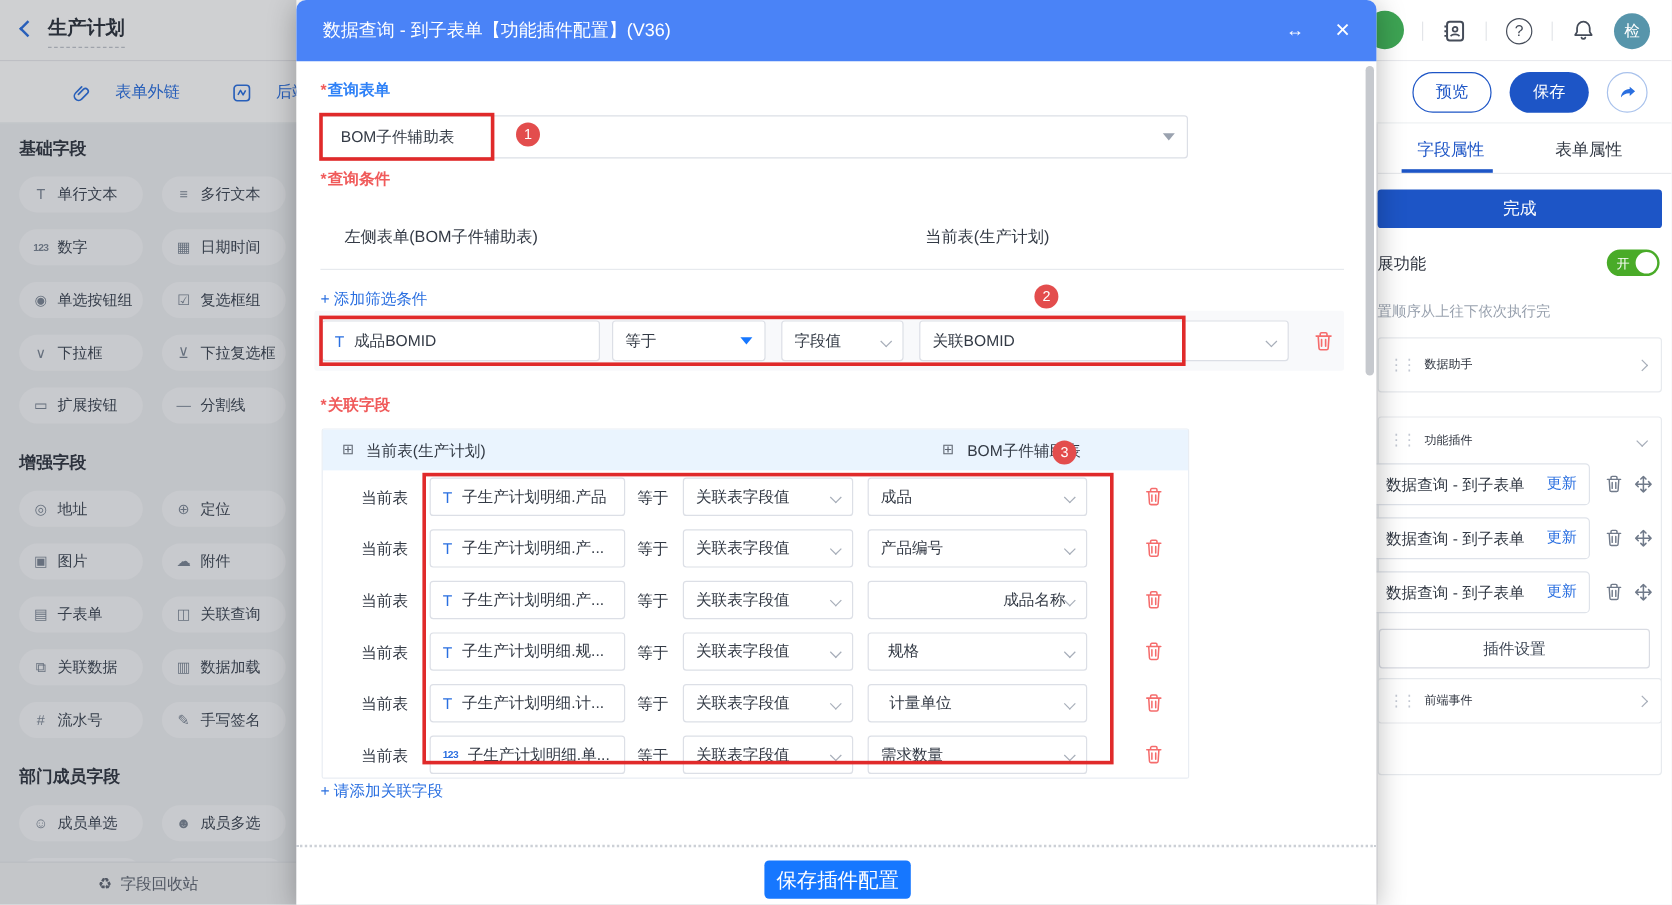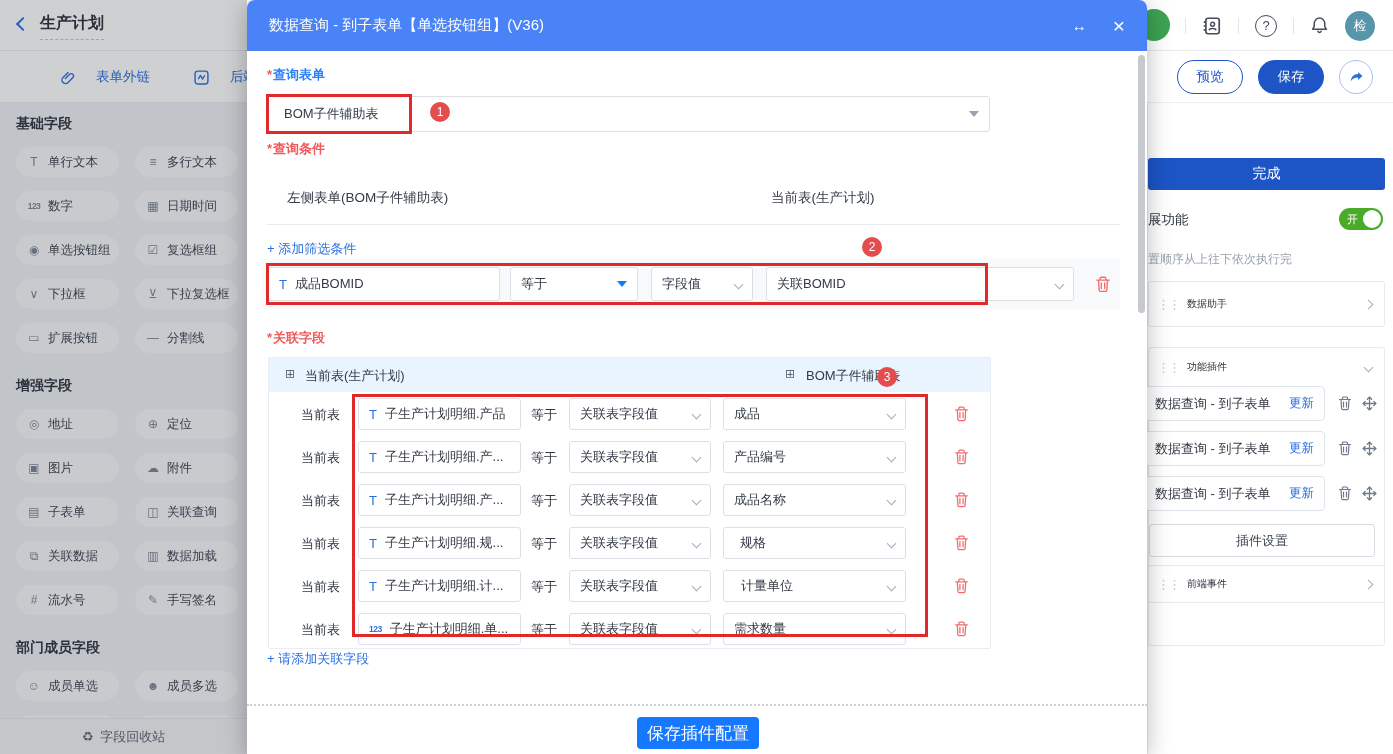--- a/index.html
+++ b/index.html
@@ -274,20 +274,25 @@
 
   <div class="sb-footer">
     <span>♻</span>
     <span>字段回收站</span>
   </div>
 </div>
 
 <div class="dim-overlay"></div>
 
 <div class="rpanel">
+  <div class="rtabs">
+    <span class="rtab active" style="left:33px;">字段属性</span>
+    <span class="rtab idle" style="left:148px;">表单属性</span>
+    <span class="rtab-underline"></span>
+  </div>
   <div class="btn-done">完成</div>
   <div class="toggle-row-label">展功能</div>
   <div class="toggle">
     <span class="t-txt">开</span>
     <span class="t-knob"></span>
   </div>
   <div class="r-hint">置顺序从上往下依次执行完</div>
 
   <div class="rcard" style="top:178px; height:46px;">
     <div class="rcard-row">
@@ -362,21 +367,21 @@
     <div class="rcard-row">
       <span class="drag-dots">⋮⋮</span>
       <span class="rcard-title">前端事件</span>
       <span class="chev right"></span>
     </div>
   </div>
 </div>
 
 <div class="modal">
   <div class="m-header">
-    <span class="m-title">数据查询 - 到子表单【单选按钮组】(V36)</span>
+    <span class="m-title">数据查询 - 到子表单【功能插件配置】(V36)</span>
     <span class="m-hicon m-expand">↔</span>
     <span class="m-hicon m-close">×</span>
   </div>
 
   <div class="m-label blue" style="top:66px;">
     <span class="req">*</span><span>查询表单</span>
   </div>
   <div class="sel" style="left:20px; top:96px; width:723px; height:36px;">
     <span class="s-txt" style="padding-left:6px;">BOM子件辅助表</span>
     <span class="tri"></span>
@@ -474,21 +479,21 @@
       <span class="row-prefix">当前表</span>
       <div class="sel" style="left:89px; top:6px; width:163px; height:32px;">
           <span class="f-icon">T</span>
           <span class="s-txt">子生产计划明细.产...</span>
         </div>
       <span class="op-txt">等于</span>
       <div class="sel" style="left:300px; top:6px; width:142px; height:32px;">
           <span class="s-txt">关联表字段值</span>
           <span class="chev down"></span>
         </div>
-      <div class="sel" style="left:454px; top:6px; width:183px; height:32px;">
+      <div class="sel" style="left:454px; top:6px; width:183px; height:32px;text-align:right;">
           <span class="s-txt">成品名称</span>
           <span class="chev down"></span>
         </div>
       <span class="icon-btn" style="position:absolute; left:684px; top:13px;">
           <svg width="17" height="17" viewBox="0 0 16 16">
             <path d="M2.5 4.5h11M5.5 4.5V3a1 1 0 0 1 1-1h3a1 1 0 0 1 1 1v1.5M4 4.5l.6 9a1.2 1.2 0 0 0 1.2 1.1h4.4a1.2 1.2 0 0 0 1.2-1.1l.6-9M6.5 7v5M9.5 7v5" stroke="#f56c6c" stroke-width="1.2" fill="none" stroke-linecap="round"></path>
           </svg>
         </span>
     </div>
 

